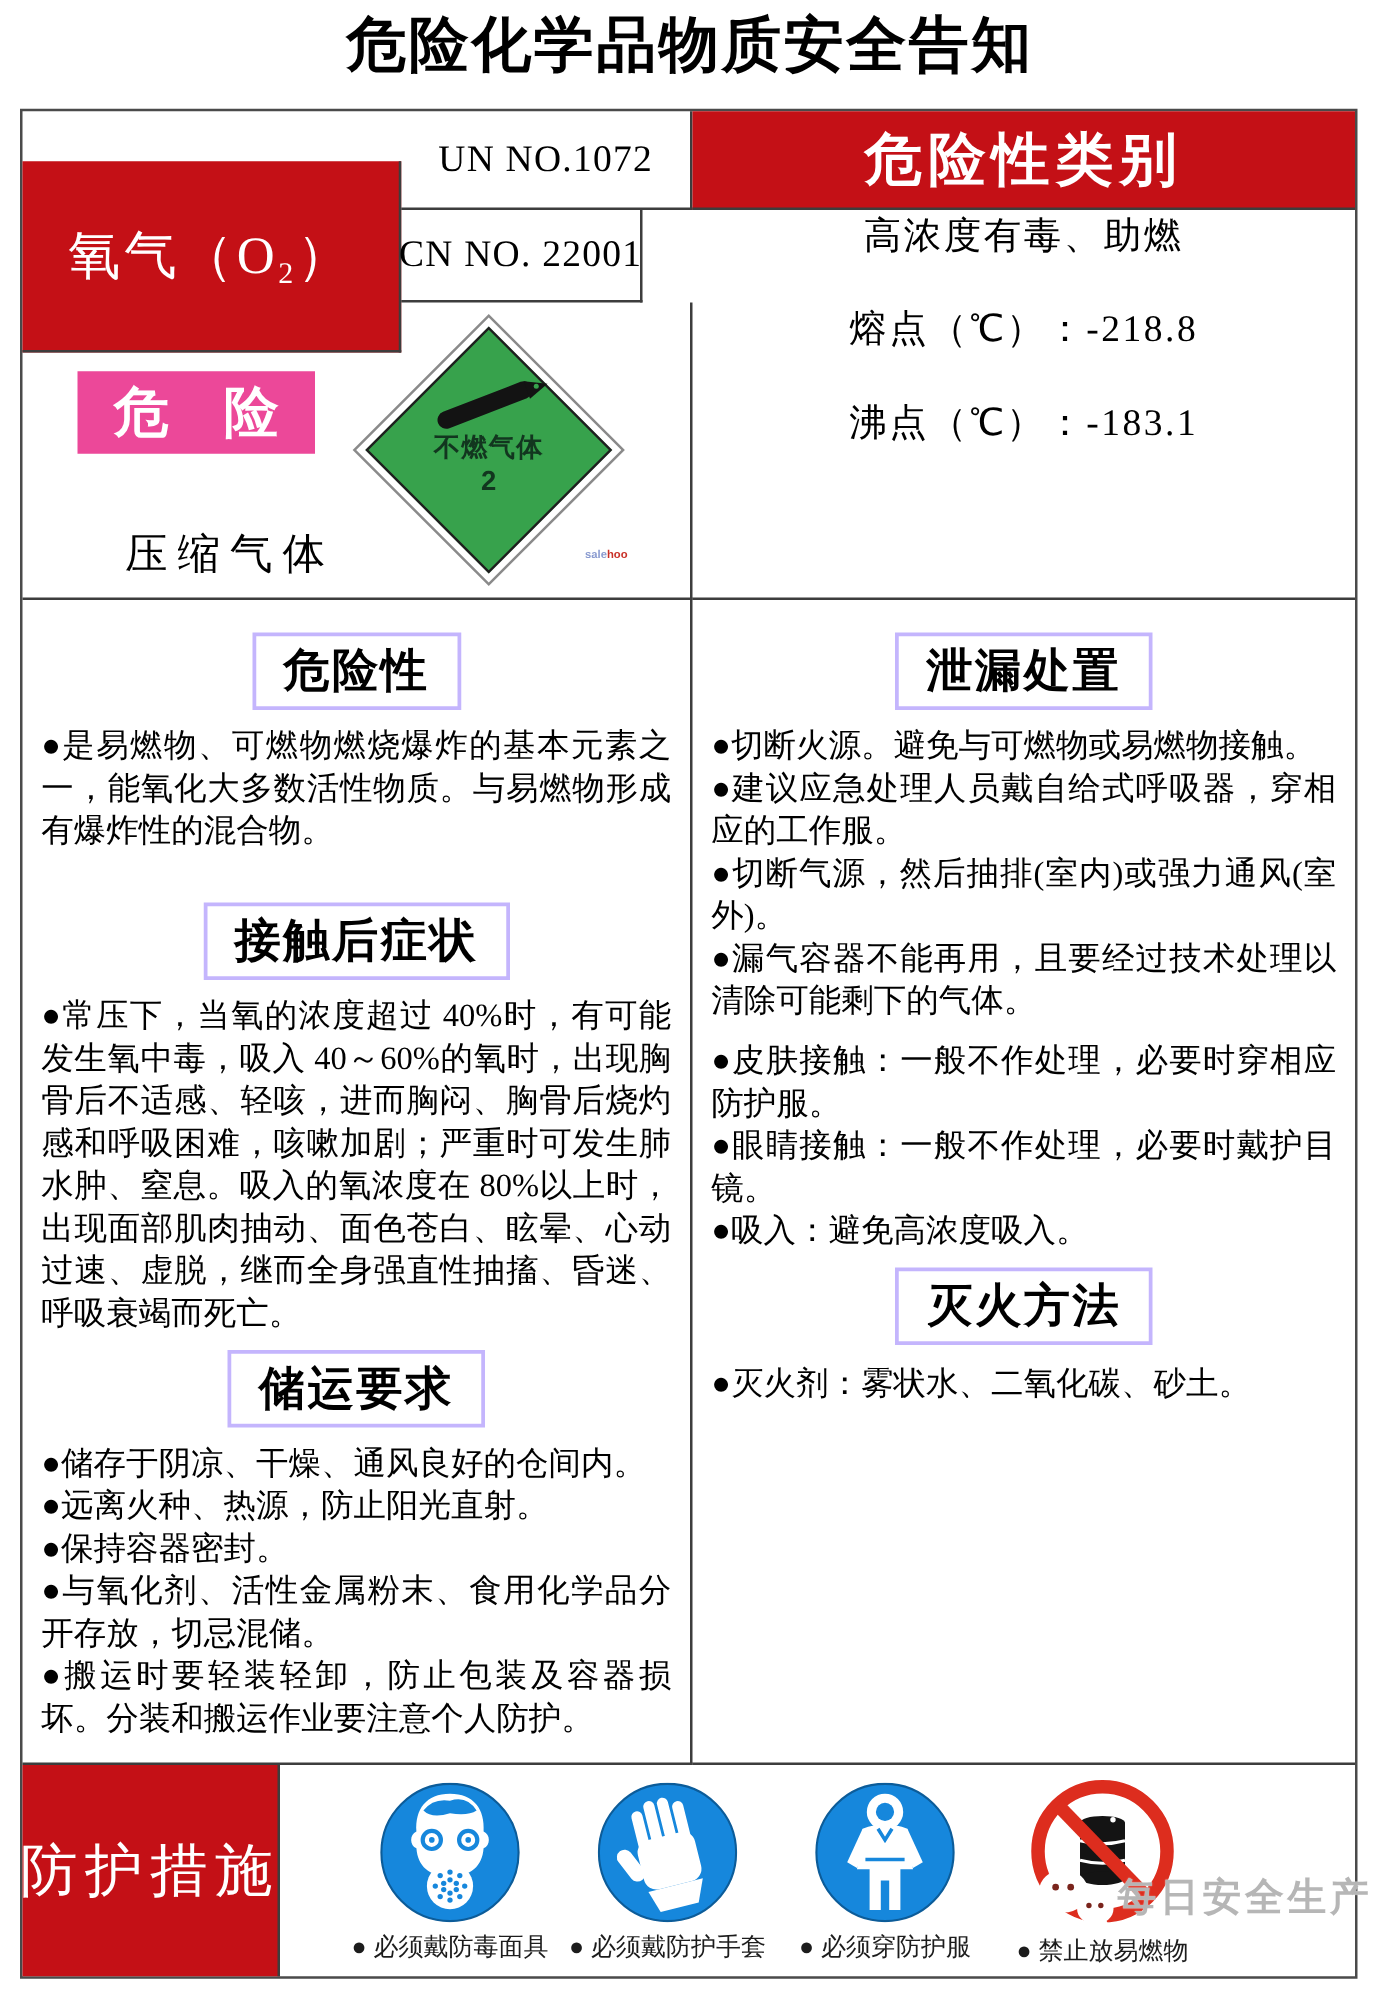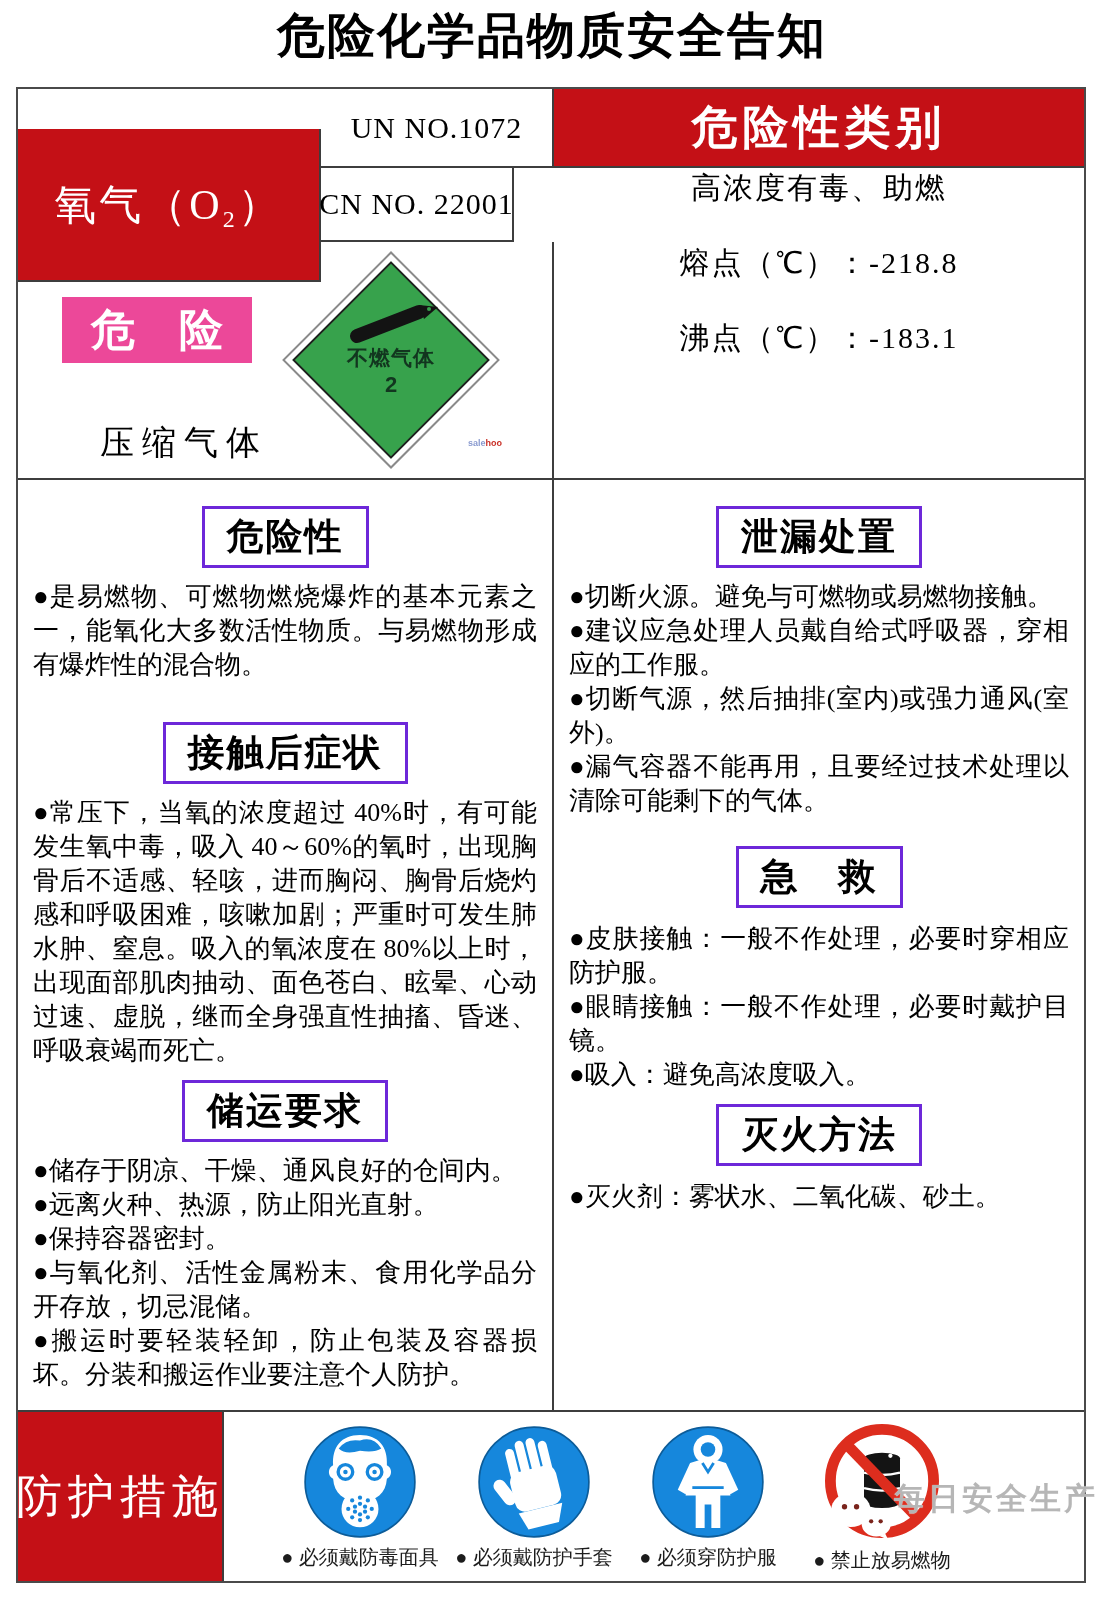--- a/index.html
+++ b/index.html
@@ -58,21 +58,21 @@
   .d-num{font-family:"Liberation Sans", sans-serif;font-weight:bold;font-size:22px;color:#12361f;line-height:1;margin-top:2px;}
   .mini-mark{position:absolute;left:450px;top:196px;font-family:"Liberation Sans", sans-serif;font-size:9px;font-weight:bold;letter-spacing:0;white-space:nowrap;}
   .mini-mark .pre{color:#8a9bd0;}
   .mini-mark .post{color:#c93027;}
 
   
   .cell-left{left:0;top:391px;width:536px;height:932px;padding:0 15px;}
   .cell-right{left:536px;top:391px;width:530px;height:932px;padding:0 15px;}
   .titlebox-wrap{text-align:center;}
   .titlebox{
-    display:inline-block;border:3px solid #6d28d9;background:#fff;padding:3px 22px;
+    display:inline-block;border:3px solid #c4b5fd;background:#fff;padding:3px 22px;
     font-family:"Liberation Sans", sans-serif;font-weight:bold;font-size:37px;letter-spacing:2px;white-space:nowrap;
   }
   .body-text{font-size:26px;line-height:34px;text-align:justify;margin:0;}
   .mt-box1{margin-top:26px;}
   .mt-para{margin-top:12px;}
   .mt-box2{margin-top:40px;text-decoration:underline;}
   .mt-box3{margin-top:12px;}
   .mt-small{margin-top:14px;}
 
   
@@ -84,21 +84,21 @@
     padding:14px 0 0 60px;gap:22px;
   }
   .icon-group{width:152px;display:flex;flex-direction:column;align-items:center;}
   .icon-circle{width:112px;height:112px;}
   .icon-label{
     margin-top:6px;font-family:"Liberation Sans", sans-serif;font-size:20px;color:#1c1c1c;
     white-space:nowrap;letter-spacing:0;
   }
   .wm{
     position:absolute;left:828px;top:1478px;width:270px;height:80px;z-index:5;
-    display:flex;align-items:flex-start;pointer-events:none;
+    display:flex;align-items:center;pointer-events:none;
   }
   .wm-text{
     font-size:31px;font-weight:bold;letter-spacing:3px;color:rgba(178,178,178,0.95);
     text-shadow:0 0 1px rgba(255,255,255,0.9);white-space:nowrap;
   }
 </style>
 </head>
 <body>
 
 <div class="page-title">危险化学品物质安全告知</div>
@@ -165,21 +165,20 @@
 
   <div class="cell bb cell-right">
     <div class="titlebox-wrap mt-box1"><span class="titlebox">泄漏处置</span></div>
     <div class="mt-para">
       <p class="body-text">●切断火源。避免与可燃物或易燃物接触。</p>
       <p class="body-text">●建议应急处理人员戴自给式呼吸器，穿相应的工作服。</p>
       <p class="body-text">●切断气源，然后抽排(室内)或强力通风(室外)。</p>
       <p class="body-text">●漏气容器不能再用，且要经过技术处理以清除可能剩下的气体。</p>
     </div>
 
-    <div class="titlebox-wrap" style="margin-top:28px;"><span class="titlebox">急　救</span></div>
     <div class="mt-small">
       <p class="body-text">●皮肤接触：一般不作处理，必要时穿相应防护服。</p>
       <p class="body-text">●眼睛接触：一般不作处理，必要时戴护目镜。</p>
       <p class="body-text">●吸入：避免高浓度吸入。</p>
     </div>
 
     <div class="titlebox-wrap mt-box3"><span class="titlebox">灭火方法</span></div>
     <p class="body-text mt-small">●灭火剂：雾状水、二氧化碳、砂土。</p>
   </div>
 

